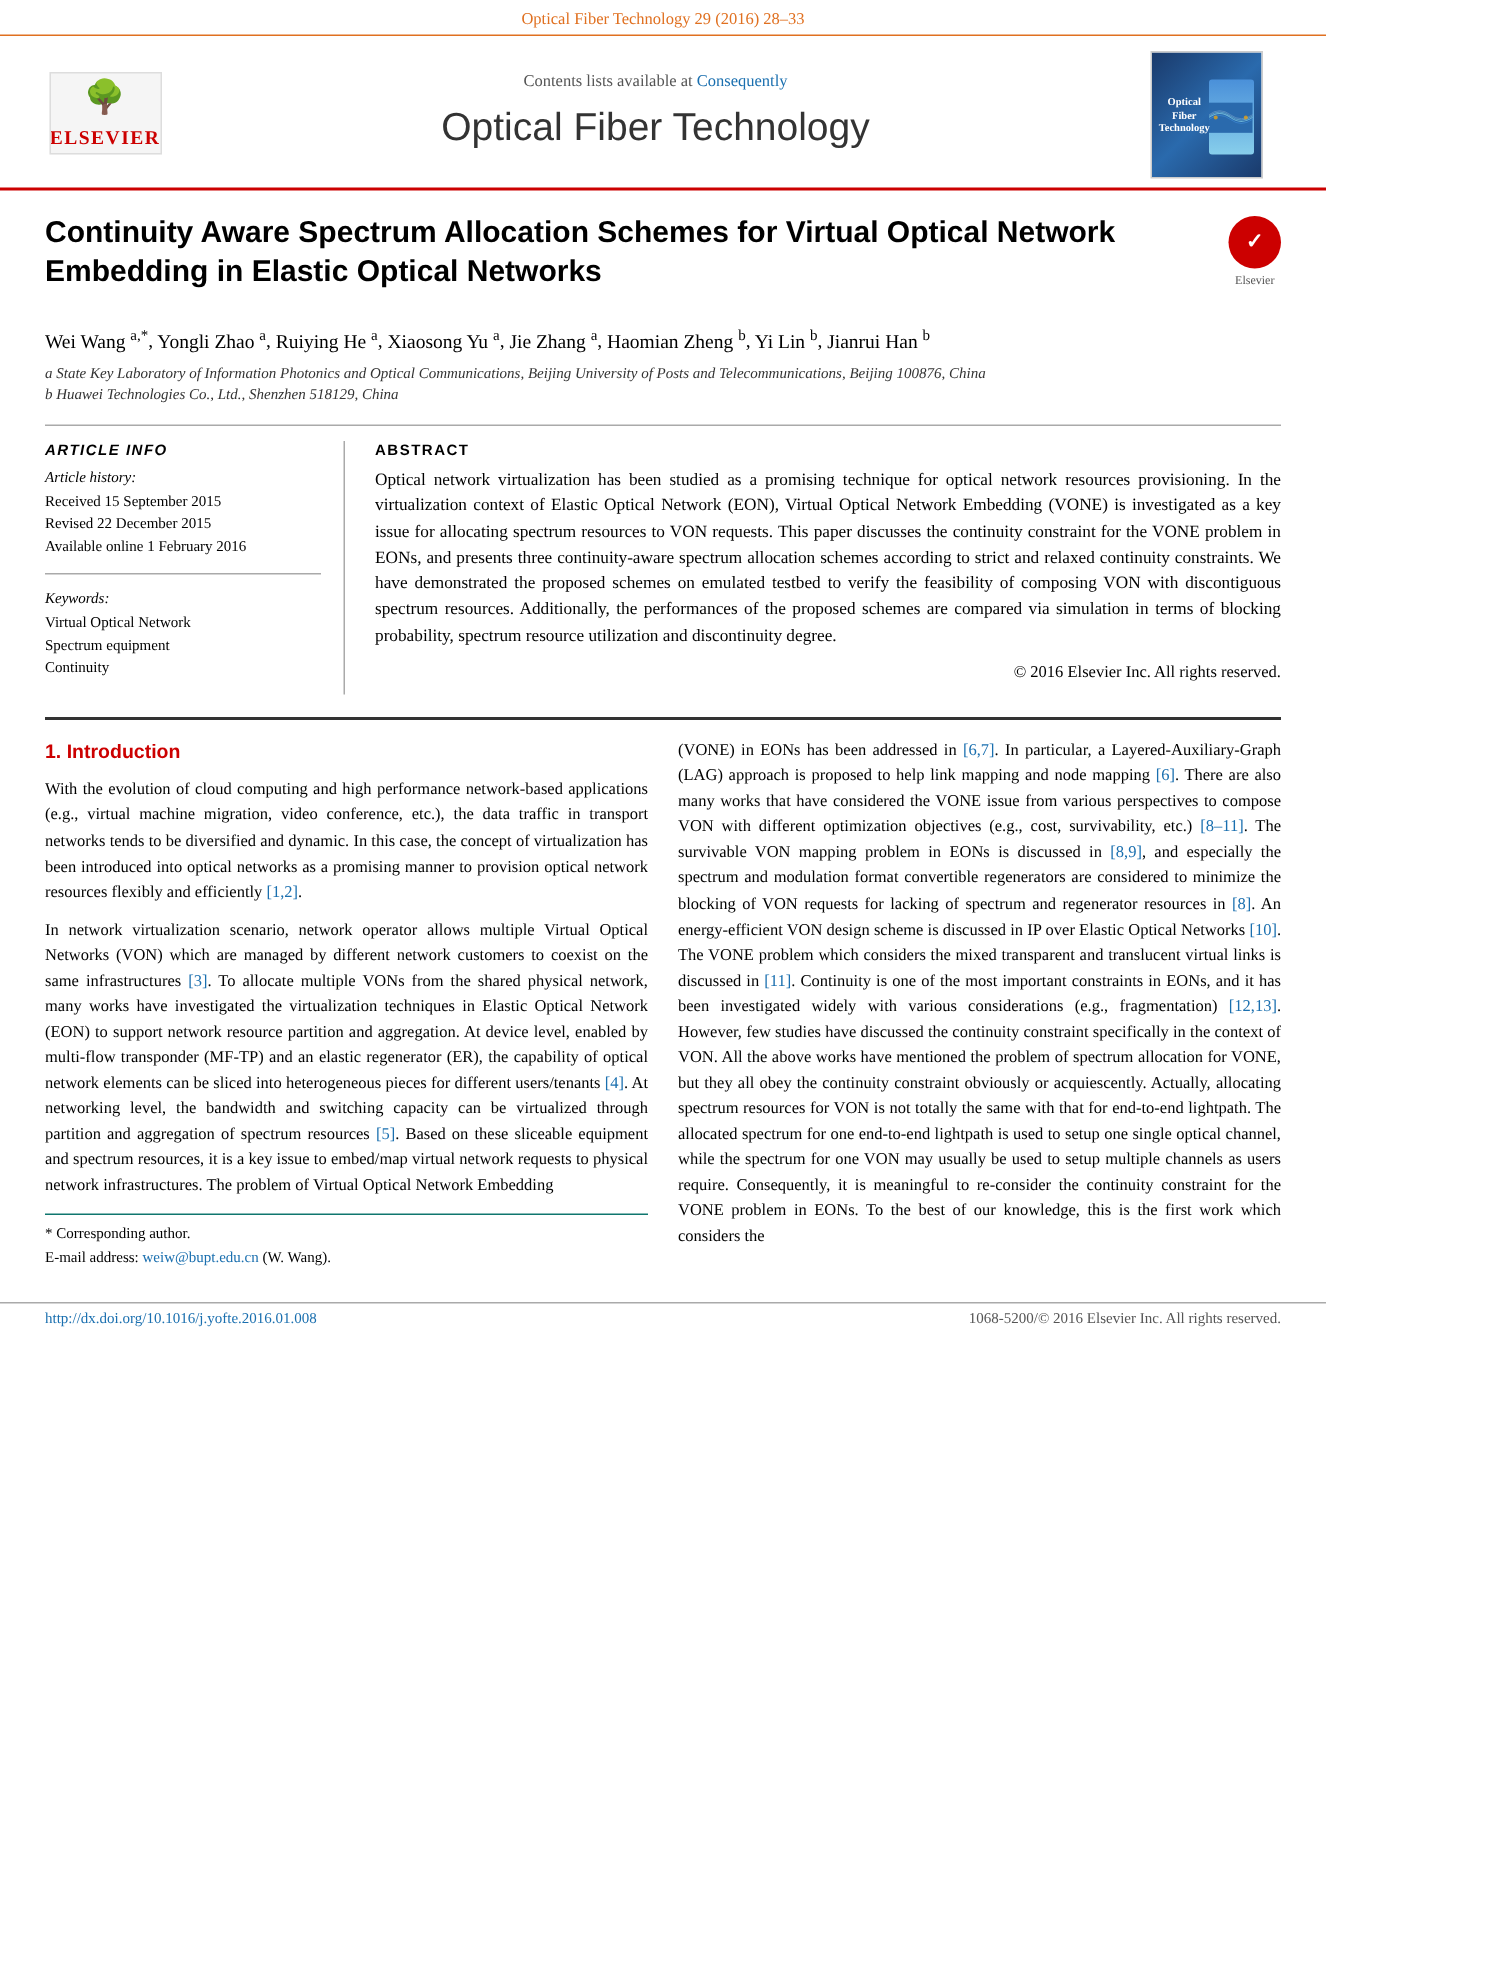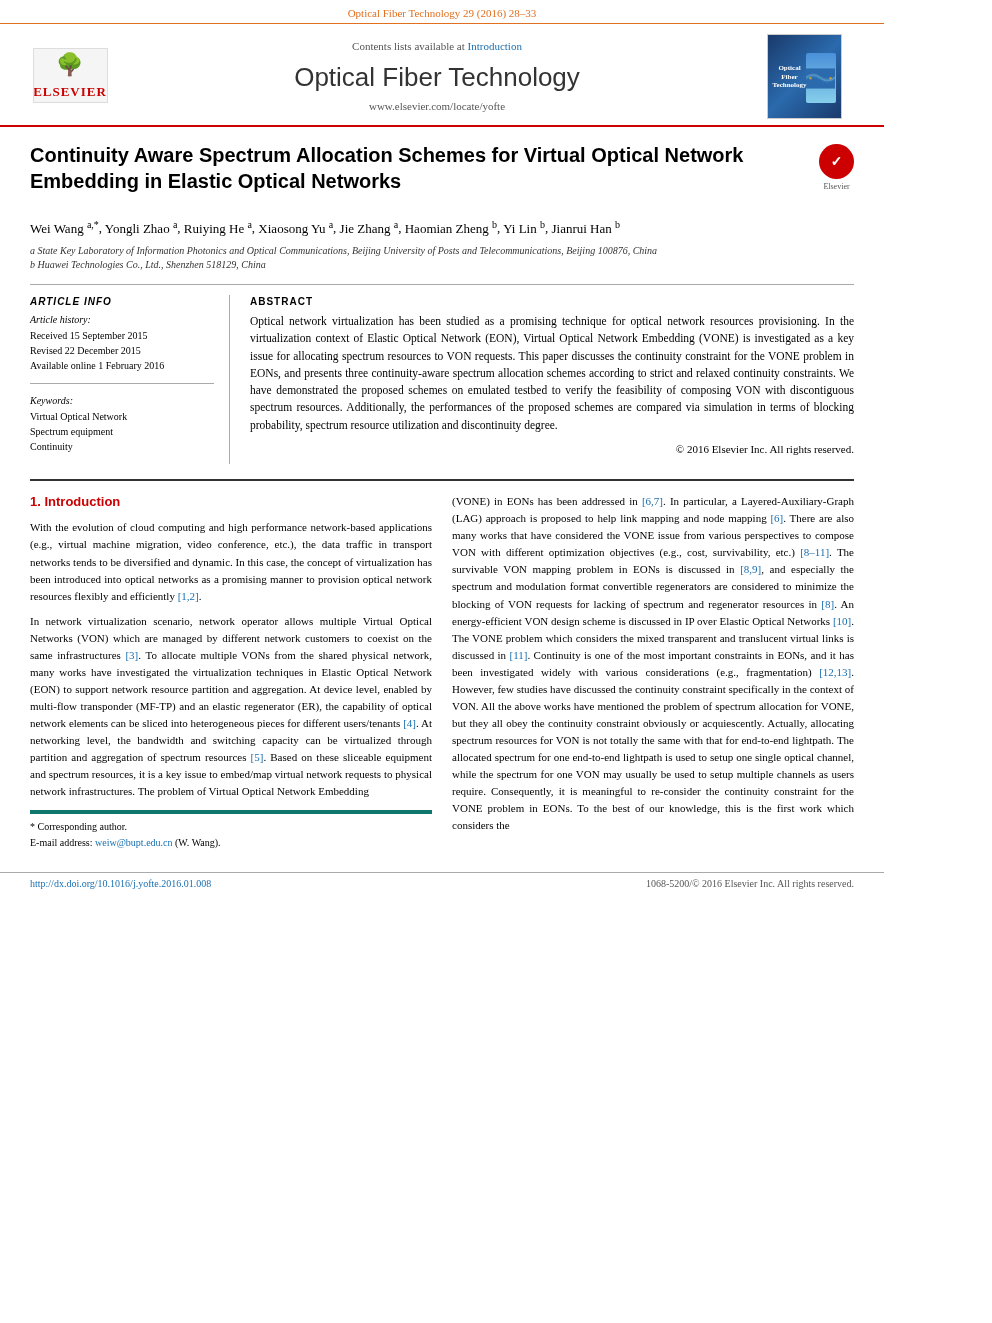--- a/index.html
+++ b/index.html
@@ -279,21 +279,21 @@
       font-size: 11px;
       line-height: 1.55;
       text-align: justify;
       margin-bottom: 8px;
     }
     .body-text .ref {
       color: #1a6faf;
     }
     
     .footnotes-area {
-      border-top: 4px solid #0f766e;
+      border-top: 1px solid #0f766e;
       margin-top: 10px;
       padding-top: 6px;
     }
     .footnote-line {
       font-size: 10px;
       color: #000;
       margin-bottom: 2px;
     }
     .footnote-line a {
       color: #1a6faf;
@@ -332,24 +332,23 @@
         <div class="logo-box">
           <span class="logo-tree">🌳</span>
           <span class="logo-text">ELSEVIER</span>
         </div>
       </div>
     </div>
 
     <div class="journal-header-center">
       <div class="sciencedirect-link">
         <span>Contents lists available at</span>
-        <a>Introduction</a>
+        <a>Consequently</a>
       </div>
       <div class="journal-title-main">Optical Fiber Technology</div>
-      <div class="journal-url">www.elsevier.com/locate/yofte</div>
     </div>
 
     <div class="journal-header-right">
       <div class="journal-cover">
         <div class="journal-cover-title">Optical<br>Fiber<br>Technology</div>
         <div class="journal-cover-img">
           <svg width="65" height="45" viewBox="0 0 65 45">
             <rect width="65" height="45" fill="#2a6aad"></rect>
             <path d="M0,22 Q16,10 32,22 Q48,34 65,22" stroke="#7ec8e3" stroke-width="1.5" fill="none" opacity="0.8"></path>
             <path d="M0,20 Q16,8 32,20 Q48,32 65,20" stroke="#aee" stroke-width="1" fill="none" opacity="0.6"></path>

